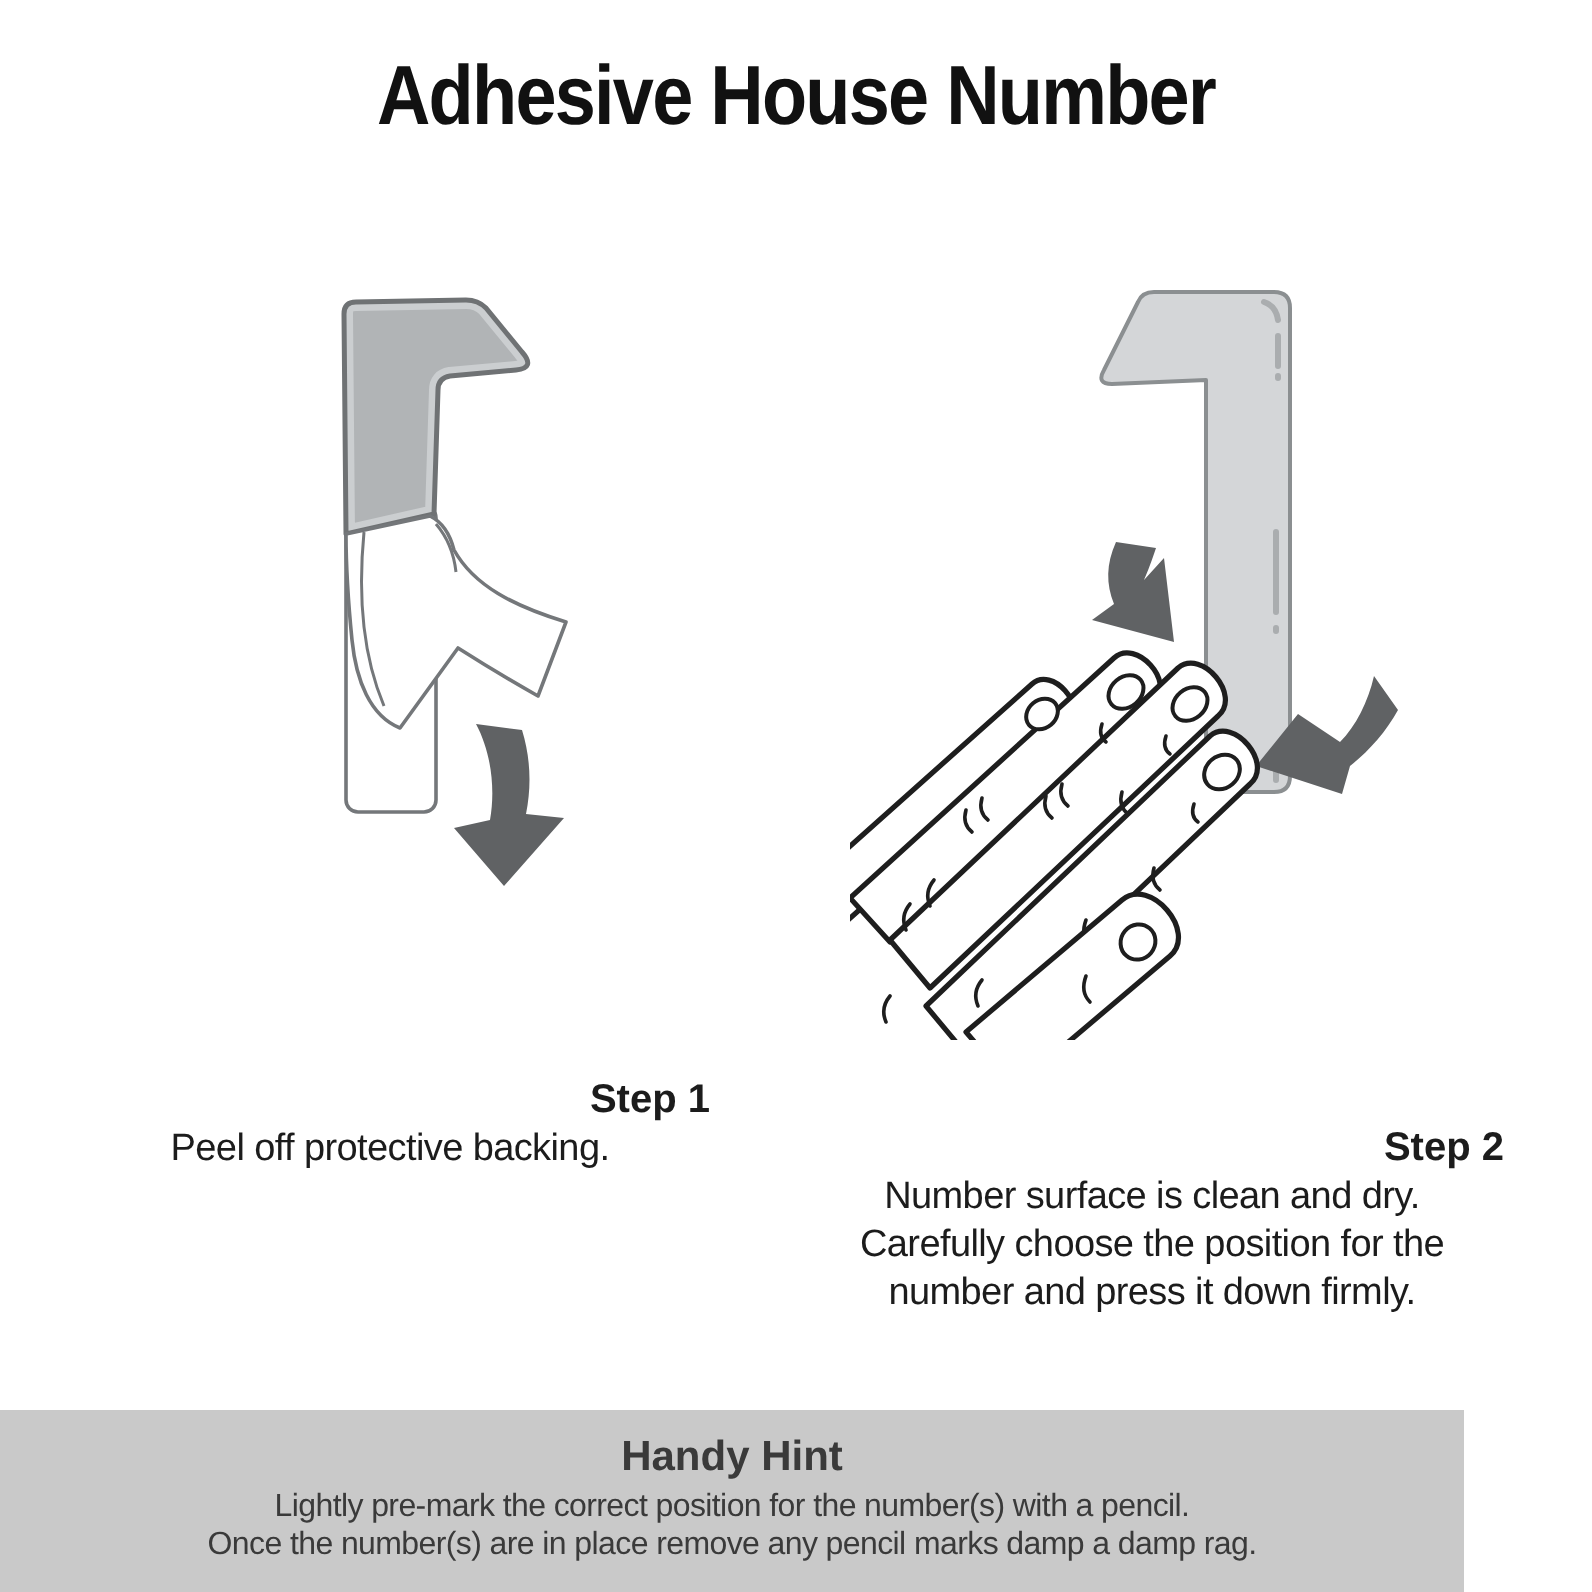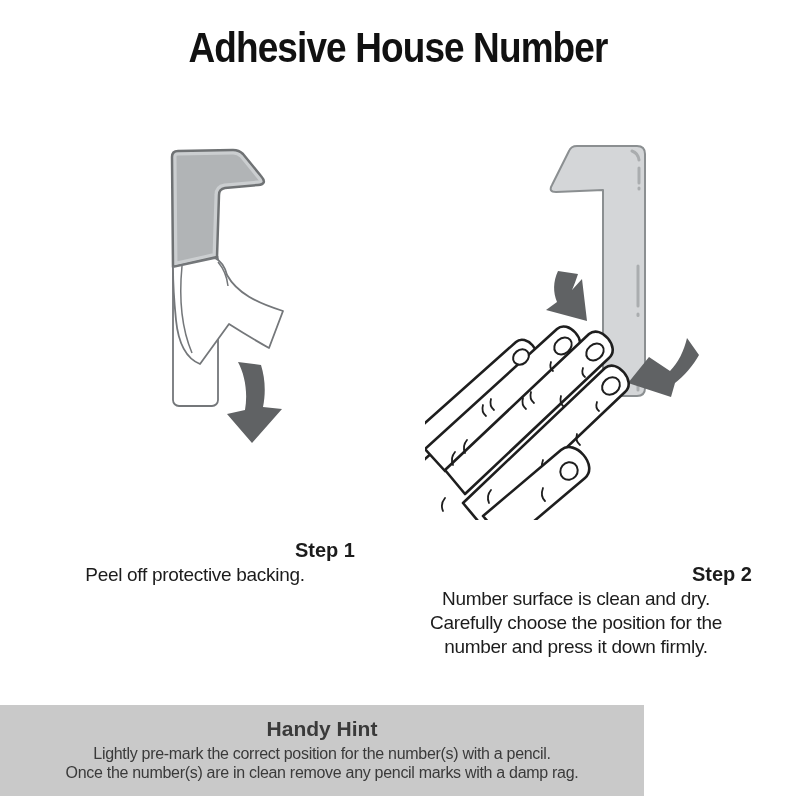--- a/index.html
+++ b/index.html
@@ -26,21 +26,21 @@
          transform:scaleX(.88);transform-origin:center;line-height:1;}
   .fig{position:absolute;}
   .fig svg{display:block;}
   #fig1{left:85px;top:135px;}
   #fig2{left:425px;top:130px;}
   .step-block{position:absolute;text-align:center;color:var(--body-text);}
   #step1-block{left:35px;top:537px;width:320px;}
   #step2-block{left:400px;top:537px;width:352px;margin-top:24px;}
   .step-heading{font-size:20px;font-weight:bold;line-height:26px;text-align:right;}
   .step-line{font-size:19px;line-height:24px;letter-spacing:-0.3px;}
-  .hint{position:absolute;left:0;top:705px;width:644px;height:91px;
+  .hint{position:absolute;left:0;top:705px;width:732px;height:91px;
         background:var(--hint-bg);text-align:center;color:var(--hint-text);}
   .hint-heading{padding-top:13px;font-size:21px;font-weight:bold;line-height:22px;margin-bottom:5px;}
   .hint-line{font-size:16px;line-height:18.5px;letter-spacing:-0.3px;}
 </style>
 </head>
 <body>
 
 <div class="page">
 
   <div class="title">Adhesive House Number</div>
@@ -166,16 +166,16 @@
   <div class="step-block" id="step2-block">
     <div class="step-heading">Step 2</div>
     <div class="step-line">Number surface is clean and dry.</div>
     <div class="step-line">Carefully choose the position for the</div>
     <div class="step-line">number and press it down firmly.</div>
   </div>
 
   <div class="hint">
     <div class="hint-heading">Handy Hint</div>
     <div class="hint-line">Lightly pre-mark the correct position for the number(s) with a pencil.</div>
-    <div class="hint-line">Once the number(s) are in clean remove any pencil marks with a damp rag.</div>
+    <div class="hint-line">Once the number(s) are in place remove any pencil marks damp a damp rag.</div>
   </div>
 
 </div>
 
 </body></html>

